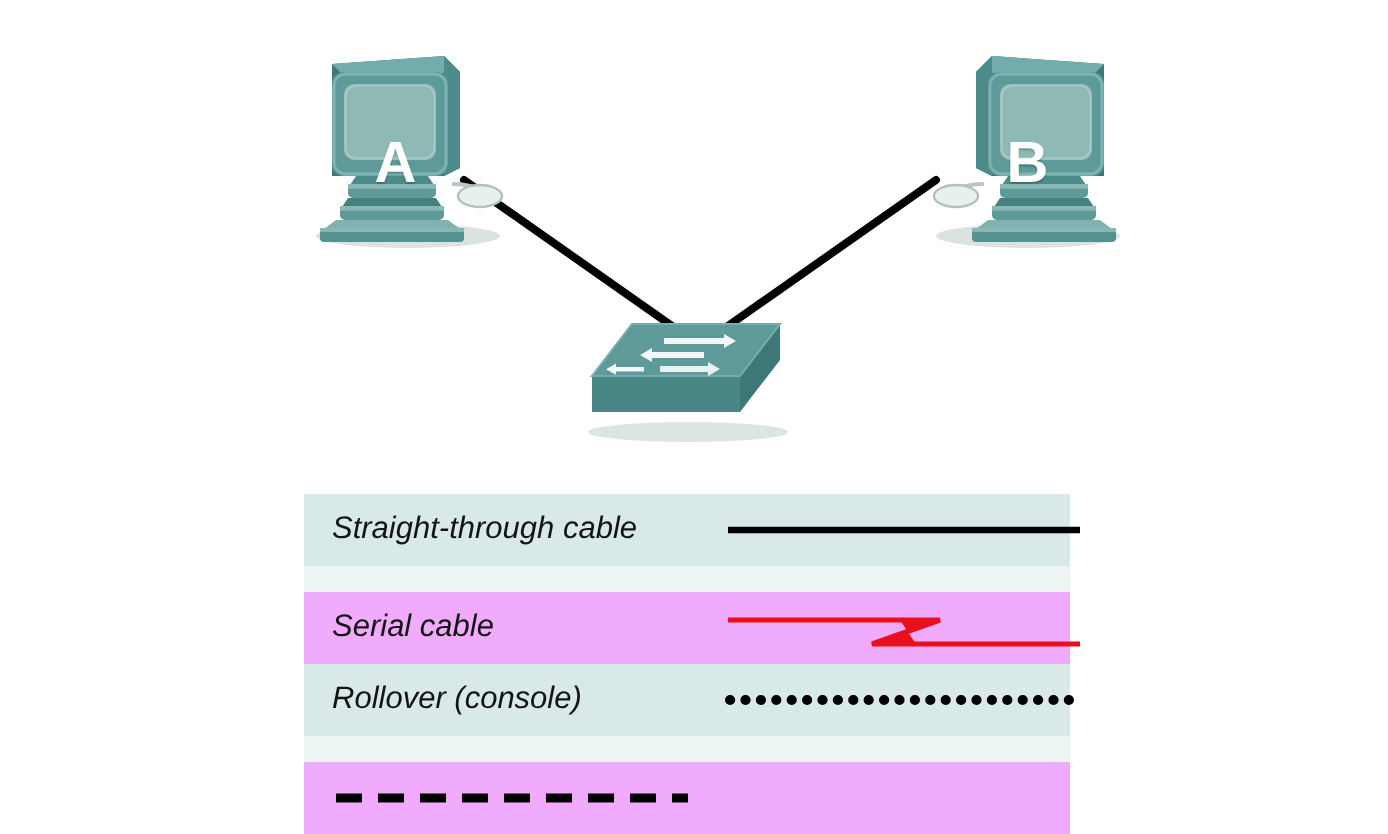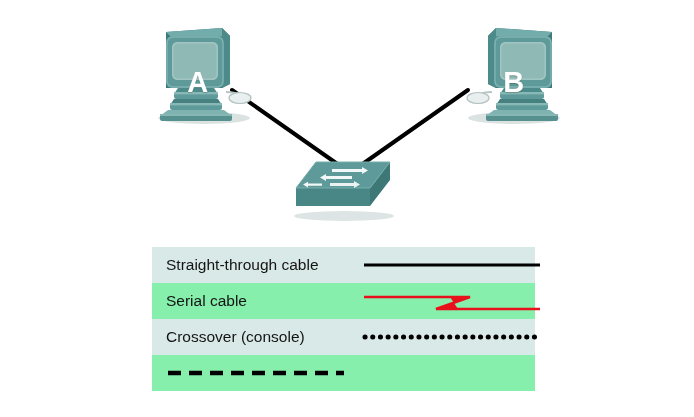--- a/index.html
+++ b/index.html
@@ -65,23 +65,24 @@
     background: #eef6f5;
     border: 0;
   }
   .legend-row {
     position: relative;
     display: flex;
     align-items: center;
     height: 36px;
     padding: 0 0 0 14px;
     box-sizing: border-box;
+    font-style: italic;
   }
   .legend-row.alt { background: #d9e9e7; }
-  .legend-row.plain { background: #86efac; }
+  .legend-row.plain { background: #f0abfc; margin-top: 13px; }
   .legend-label {
     font-family: "Liberation Sans", sans-serif;
     font-size: 15.5px;
     color: #141414;
     width: 196px;
     flex: none;
     white-space: nowrap;
   }
   .legend-sample {
     position: relative;
@@ -196,21 +197,21 @@
       <div class="legend-label">Serial cable</div>
       <div class="legend-sample">
         <svg width="180" height="36" viewBox="0 0 180 36" xmlns="http://www.w3.org/2000/svg">
           <path d="M2 14 L108 14 L74 26 L178 26" stroke="#e8101a" stroke-width="2.6" fill="none" stroke-linejoin="miter" stroke-linecap="butt"></path>
           <path d="M88 14 L108 14 L74 26 L96 26 Z" fill="#e8101a"></path>
         </svg>
       </div>
     </div>
 
     <div class="legend-row alt">
-      <div class="legend-label">Crossover (console)</div>
+      <div class="legend-label">Rollover (console)</div>
       <div class="legend-sample">
         <svg width="180" height="36" viewBox="0 0 180 36" xmlns="http://www.w3.org/2000/svg">
           <line x1="3" y1="18" x2="177" y2="18" stroke="#000000" stroke-width="5" stroke-linecap="round" stroke-dasharray="0.1 7.6"></line>
         </svg>
       </div>
     </div>
 
     <div class="legend-row plain">
       <div class="legend-sample">
         <svg width="180" height="36" viewBox="0 0 180 36" xmlns="http://www.w3.org/2000/svg">

